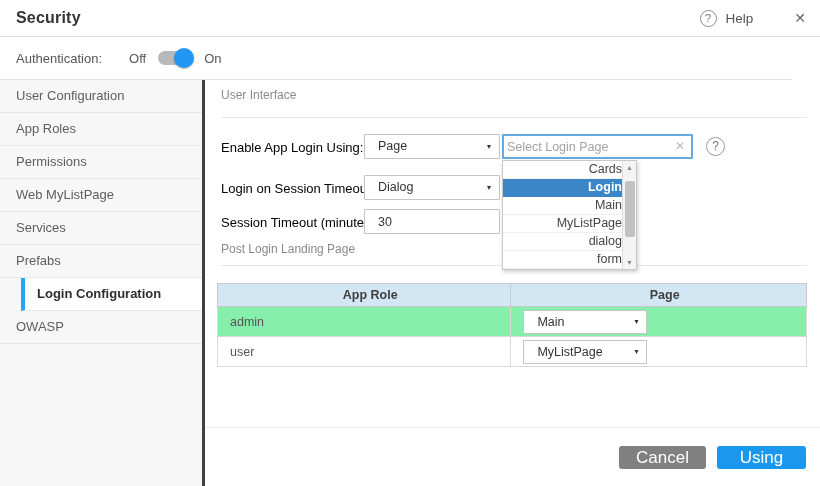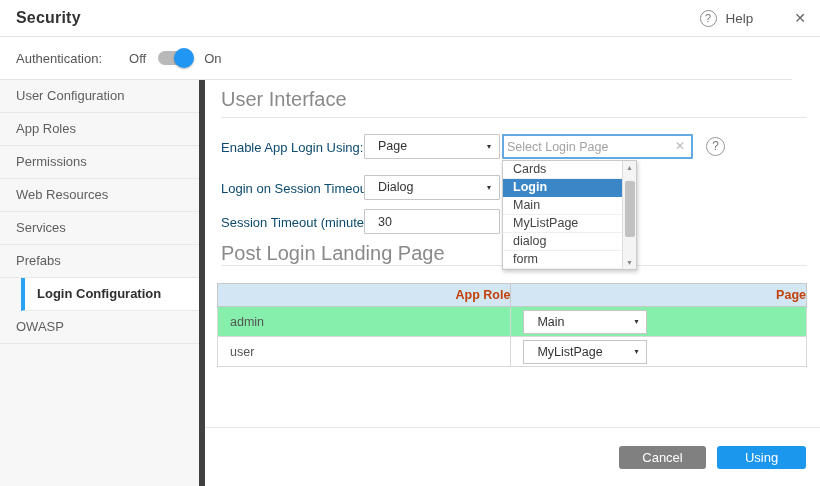--- a/index.html
+++ b/index.html
@@ -36,36 +36,36 @@
   .tog-on  { margin-left: 13px; color: #555; }
   .toggle { position: relative; width: 33px; height: 14px; margin-left: 12px; cursor: pointer; }
   .toggle-track { position: absolute; left: 0; top: 0; width: 33px; height: 14px; background: #b9b9b9; border-radius: 7px; }
   .toggle-thumb {
     position: absolute; right: -3px; top: -3px; width: 20px; height: 20px;
     background: #2196f3; border-radius: 50%; box-shadow: 0 1px 2px rgba(0,0,0,.3);
   }
   
   .bodywrap { position: absolute; left: 0; top: 80px; width: 820px; height: 406px; display: flex; }
   .sidebar {
-    width: 205px; height: 406px; background: #f7f7f7; border-right: 6px solid #404040;
+    width: 205px; height: 406px; background: #f7f7f7; border-right: 3px solid #404040;
   }
   .side-item {
     height: 33px; line-height: 32px; padding-left: 16px;
     border-bottom: 1px solid #e8e8e8; color: #5e5e5e; cursor: pointer;
     white-space: nowrap; overflow: hidden;
   }
   .side-item.active {
     background: #fff; border-left: 4px solid #29a3f3; padding-left: 12px;
     color: #2f2f2f; font-weight: 700; margin-left: 21px;
   }
   .content { position: relative; flex: 1; background: #fff; }
   
-  .sec-title { position: absolute; left: 16px; font-size: 20px; color: #8a8a8a; }
+  .sec-title { position: absolute; left: 16px; font-size: 12px; color: #8a8a8a; }
   .sec-line  { position: absolute; left: 16px; right: 13px; border-top: 1px solid #e6e6e6; }
-  .frm-label { position: absolute; left: 16px; color: #0c4a6e; }
+  .frm-label { position: absolute; left: 16px; color: #000000; }
   
   .sel {
     position: absolute; height: 25px; background: #fff;
     border: 1px solid #c5c5c5; border-radius: 1px;
     line-height: 23px; padding-left: 13px; color: #333; font-size: 12.5px;
     cursor: pointer;
   }
   .sel .arrow { position: absolute; right: 8px; top: 0; font-size: 8px; color: #333; line-height: 23px; }
   .txt {
     position: absolute; height: 25px; border: 1px solid #c5c5c5; border-radius: 1px;
@@ -78,48 +78,48 @@
   .q-circle {
     position: absolute; width: 19px; height: 19px; border: 1.5px solid #9a9a9a; border-radius: 50%;
     color: #777; font-size: 12px; line-height: 16px; text-align: center; cursor: pointer;
   }
   
   .ddl {
     position: absolute; left: 297px; top: 80px; width: 135px; height: 110px;
     background: #fff; border: 1px solid #c9c9c9; box-shadow: 1px 2px 4px rgba(0,0,0,.2);
     z-index: 10;
   }
-  .ddl-items { position: absolute; left: 0; top: 0; right: 14px; bottom: 0; }
+  .ddl-items { position: absolute; left: 0; top: 0; right: 14px; bottom: 0; text-align: right; }
   .ddl-item {
     height: 18px; line-height: 17px; padding-left: 10px; font-size: 12.5px; color: #444;
     border-bottom: 1px solid #efefef; cursor: pointer; white-space: nowrap; overflow: hidden;
   }
   .ddl-item.selected { background: #3a86c6; color: #fff; font-weight: 700; border-bottom-color: #3a86c6; }
   .ddl-sb { position: absolute; right: 0; top: 0; bottom: 0; width: 14px; background: #f4f4f4; border-left: 1px solid #ddd; }
   .sb-up, .sb-down { position: absolute; left: 0; width: 13px; text-align: center; font-size: 7px; color: #888; cursor: pointer; }
   .sb-up { top: 3px; } .sb-down { bottom: 3px; }
   .sb-thumb { position: absolute; left: 1.5px; width: 10px; top: 20px; height: 56px; background: #c2c2c2; border-radius: 2px; cursor: grab; }
   
   .tbl { position: absolute; left: 12px; top: 203px; width: 590px; border: 1px solid #c9c9c9; border-collapse: collapse; }
   .tbl th {
-    background: #d3e6f3; height: 23px; text-align: right; padding-left: 12px;
-    font-size: 12.5px; color: #c2410c; border: 1px solid #c9c9c9; font-weight: 700; margin-left: 16px;
+    background: #d3e6f3; height: 23px; text-align: center; padding-left: 12px;
+    font-size: 12.5px; color: #404040; border: 1px solid #c9c9c9; font-weight: 700; margin-left: 16px;
   }
   .tbl td { height: 30px; border: 1px solid #d9d9d9; padding-left: 12px; font-size: 12.5px; color: #555; }
   .tbl tr.odd td { background: #86efac; }
   .tbl col.c1 { width: 294px; } .tbl col.c2 { width: 296px; }
   .cell-sel { position: relative; display: inline-block; width: 124px; height: 24px;
     border: 1px solid #c5c5c5; background: #fff; line-height: 22px; padding-left: 13px;
     font-size: 12.5px; color: #333; cursor: pointer; vertical-align: middle; margin-left: 0px; }
   .cell-sel .arrow { position: absolute; right: 8px; top: 0; font-size: 8px; color: #333; line-height: 22px; }
   
   .foot-line { position: absolute; left: 0; right: 0; top: 347px; border-top: 1px solid #e8e8e8; }
   .btn {
     position: absolute; top: 366px; height: 23px; border: none; border-radius: 3px;
-    color: #fff; font-size: 13px; cursor: pointer; text-align: center; line-height: 23px;
+    color: #fff; font-size: 17px; cursor: pointer; text-align: center; line-height: 23px;
     font-family: "Liberation Sans", "DejaVu Sans", sans-serif;
   }
   .btn-cancel { left: 414px; width: 87px; background: #808080; }
   .btn-save   { left: 512px; width: 89px; background: #1c97ee; }
 </style>
 </head>
 <body>
 
 <div class="window">
 
@@ -141,21 +141,21 @@
     </span>
     <span class="tog-on">On</span>
   </div>
 
   <div class="bodywrap">
 
     <div class="sidebar">
       <div class="side-item">User Configuration</div>
       <div class="side-item">App Roles</div>
       <div class="side-item">Permissions</div>
-      <div class="side-item">Web Resources</div>
+      <div class="side-item">Web MyListPage</div>
       <div class="side-item">Services</div>
       <div class="side-item">Prefabs</div>
       <div class="side-item active">Login Configuration</div>
       <div class="side-item">OWASP</div>
     </div>
 
     <div class="content">
 
       <div class="sec-title" style="top:8px;">User Interface</div>
       <div class="sec-line" style="top:37px;"></div>

